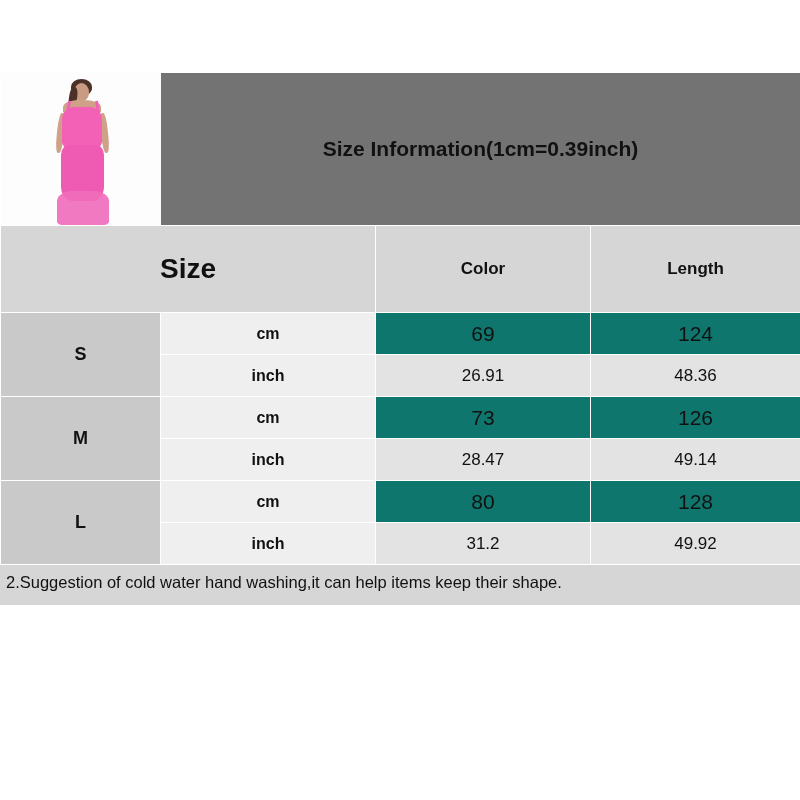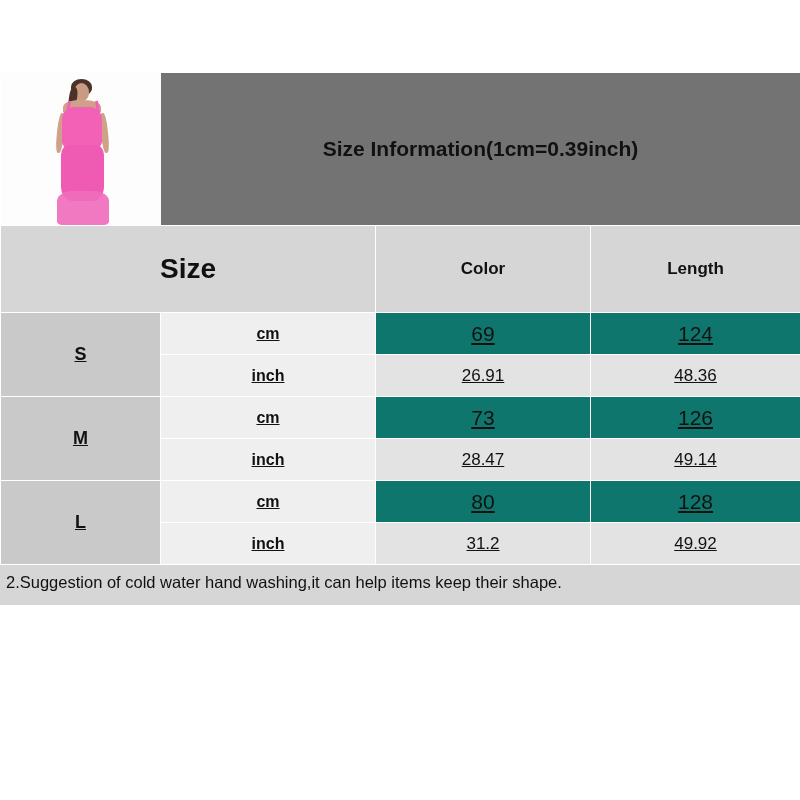--- a/index.html
+++ b/index.html
@@ -190,21 +190,20 @@
   .val-cell-light {
     background: #0f766e;
     font-size: 21px;
   }
   .val-cell-dark {
     background: #e3e3e3;
     font-size: 17px;
   }
   .data-row td {
     height: 41px;
-    text-decoration: underline;
   }
 
   
   .attention {
     width: 800px;
     background: #d6d6d6;
     padding: 6px 6px 10px 6px;
     box-sizing: border-box;
     font-size: 16.5px;
     line-height: 1.45;

